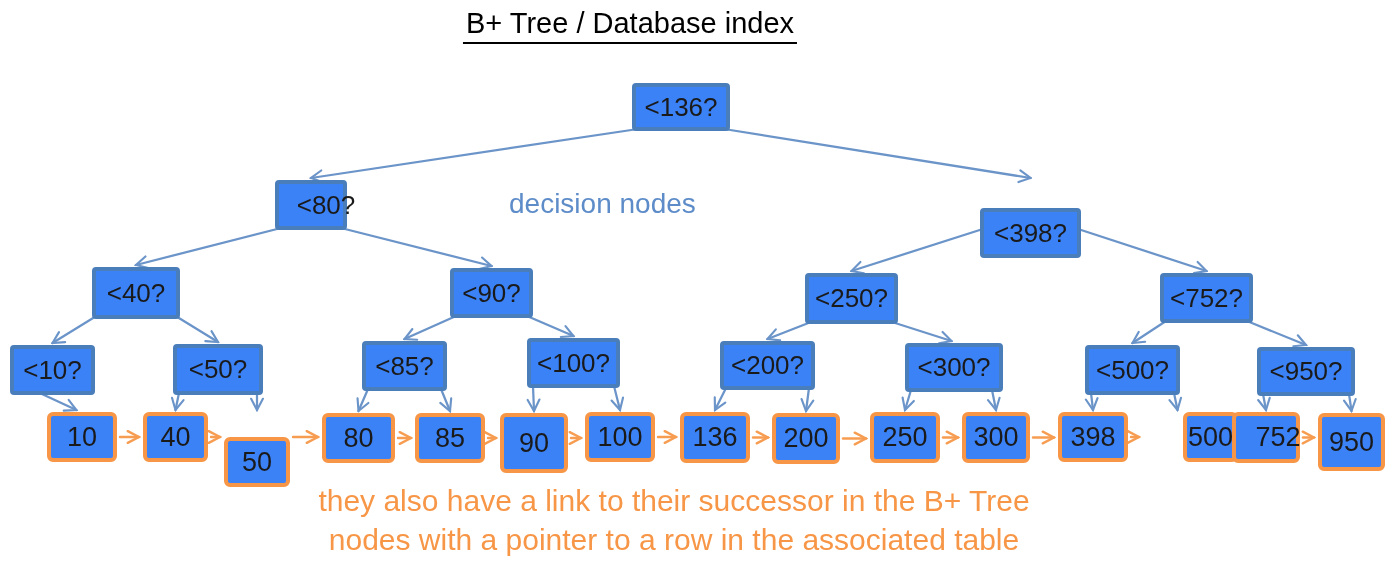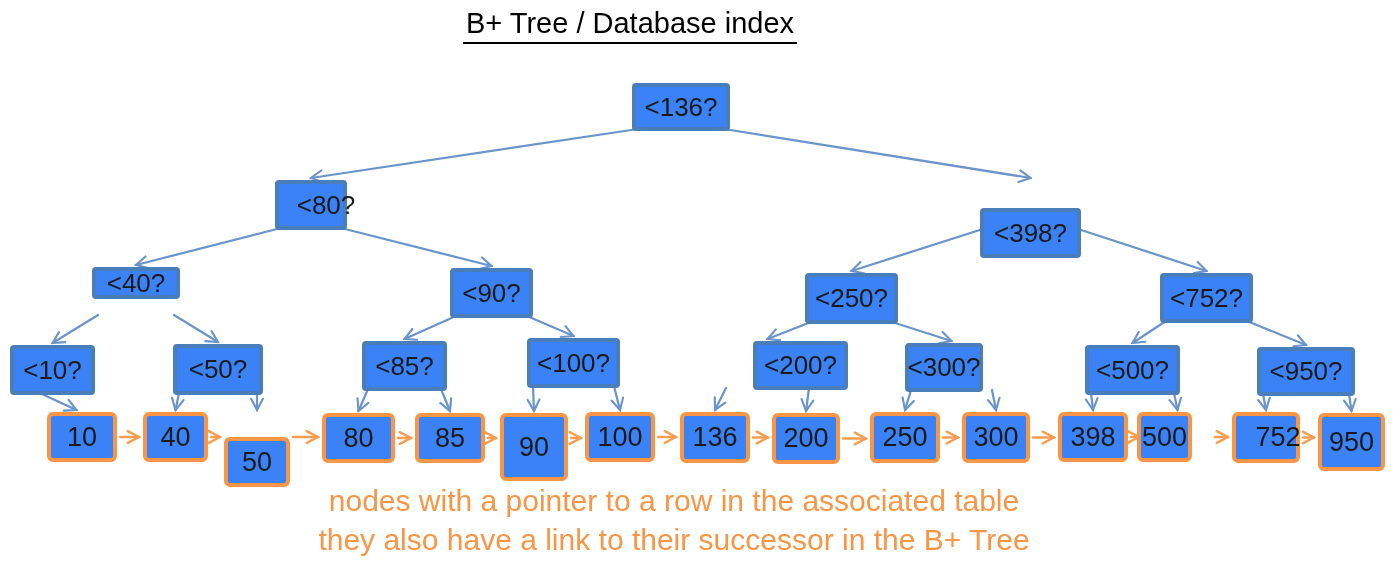--- a/index.html
+++ b/index.html
@@ -122,51 +122,52 @@
       <line x1="843" y1="438.5" x2="866" y2="438.5" stroke="#f79d52" stroke-width="2.4" marker-end="url(#arrow-orange)" stroke-linecap="round"></line>
       <line x1="943" y1="437.5" x2="958" y2="437.5" stroke="#f79d52" stroke-width="2.4" marker-end="url(#arrow-orange)" stroke-linecap="round"></line>
       <line x1="1033" y1="437.5" x2="1054" y2="437.5" stroke="#f79d52" stroke-width="2.4" marker-end="url(#arrow-orange)" stroke-linecap="round"></line>
       <line x1="1131" y1="437" x2="1139" y2="437" stroke="#f79d52" stroke-width="2.4" marker-end="url(#arrow-orange)" stroke-linecap="round"></line>
       <line x1="1215" y1="437" x2="1228" y2="437" stroke="#f79d52" stroke-width="2.4" marker-end="url(#arrow-orange)" stroke-linecap="round"></line>
       <line x1="1303" y1="437.5" x2="1314" y2="437.5" stroke="#f79d52" stroke-width="2.4" marker-end="url(#arrow-orange)" stroke-linecap="round"></line>
     </svg>
 
   <div id="title">B+ Tree / Database index</div>
 
+  <div id="decision-annotation">decision nodes</div>
 
   <div id="nodes">
       <div class="node decision" style="left: 632px; top: 83px; width: 98px; height: 48px;">&lt;136?</div>
       <div class="node decision" style="left: 275px; top: 180px; width: 72px; height: 50px; padding-left: 30px;">&lt;80?</div>
       <div class="node decision" style="left: 980px; top: 180px; width: 101px; height: 50px; margin-top: 28px;">&lt;398?</div>
-      <div class="node decision" style="left: 92px; top: 267px; width: 88px; height: 32px;">&lt;40?</div>
+      <div class="node decision" style="left: 92px; top: 267px; width: 88px; height: 52px;">&lt;40?</div>
       <div class="node decision" style="left: 450px; top: 268px; width: 83px; height: 50px;">&lt;90?</div>
       <div class="node decision" style="left: 805px; top: 273px; width: 93px; height: 51px;">&lt;250?</div>
       <div class="node decision" style="left: 1160px; top: 273px; width: 93px; height: 50px;">&lt;752?</div>
       <div class="node decision" style="left: 10px; top: 345px; width: 85px; height: 50px;">&lt;10?</div>
       <div class="node decision" style="left: 173px; top: 344px; width: 90px; height: 51px;">&lt;50?</div>
       <div class="node decision" style="left: 362px; top: 341px; width: 85px; height: 50px;">&lt;85?</div>
       <div class="node decision" style="left: 527px; top: 338px; width: 93px; height: 50px;">&lt;100?</div>
-      <div class="node decision" style="left: 720px; top: 341px; width: 95px; height: 49px; margin-left: 33px;">&lt;200?</div>
-      <div class="node decision" style="left: 905px; top: 343px; width: 78px; height: 49px; text-align: right;">&lt;300?</div>
+      <div class="node decision" style="left: 720px; top: 341px; width: 95px; height: 49px;">&lt;200?</div>
+      <div class="node decision" style="left: 905px; top: 343px; width: 98px; height: 49px; text-align: right;">&lt;300?</div>
       <div class="node decision" style="left: 1085px; top: 345px; width: 95px; height: 50px;">&lt;500?</div>
       <div class="node decision" style="left: 1257px; top: 347px; width: 98px; height: 49px;">&lt;950?</div>
       <div class="node leaf" style="left: 47px; top: 412px; width: 70px; height: 50px;">10</div>
       <div class="node leaf" style="left: 143px; top: 412px; width: 65px; height: 50px;">40</div>
       <div class="node leaf" style="left: 224px; top: 408px; width: 66px; height: 50px; margin-top: 29px;">50</div>
       <div class="node leaf" style="left: 322px; top: 413px; width: 73px; height: 50px;">80</div>
       <div class="node leaf" style="left: 415px; top: 413px; width: 70px; height: 50px;">85</div>
-      <div class="node leaf" style="left: 500px; top: 413px; width: 68px; height: 68px;">90</div>
+      <div class="node leaf" style="left: 500px; top: 413px; width: 68px; height: 60px;">90</div>
       <div class="node leaf" style="left: 585px; top: 412px; width: 70px; height: 50px;">100</div>
       <div class="node leaf" style="left: 680px; top: 412px; width: 70px; height: 51px;">136</div>
       <div class="node leaf" style="left: 772px; top: 413px; width: 68px; height: 51px;">200</div>
       <div class="node leaf" style="left: 870px; top: 412px; width: 70px; height: 51px;">250</div>
       <div class="node leaf" style="left: 962px; top: 412px; width: 68px; height: 51px;">300</div>
       <div class="node leaf" style="left: 1058px; top: 412px; width: 70px; height: 50px;">398</div>
-      <div class="node leaf" style="left: 1137px; top: 412px; width: 55px; height: 50px;">500</div>
+      <div class="node leaf" style="left: 1183px; top: 412px; width: 55px; height: 50px;">500</div>
       <div class="node leaf" style="left: 1232px; top: 412px; width: 68px; height: 51px; padding-left: 24px;">752</div>
       <div class="node leaf" style="left: 1318px; top: 413px; width: 67px; height: 58px;">950</div>
     </div>
 
   <div id="leaf-caption">
+    <div>they also have a link to their successor in the B+ Tree</div>
     <div>nodes with a pointer to a row in the associated table</div>
-    <div>they also have a link to their successor in the B+ Tree</div>
   </div>
 </div>
 
 </body></html>

